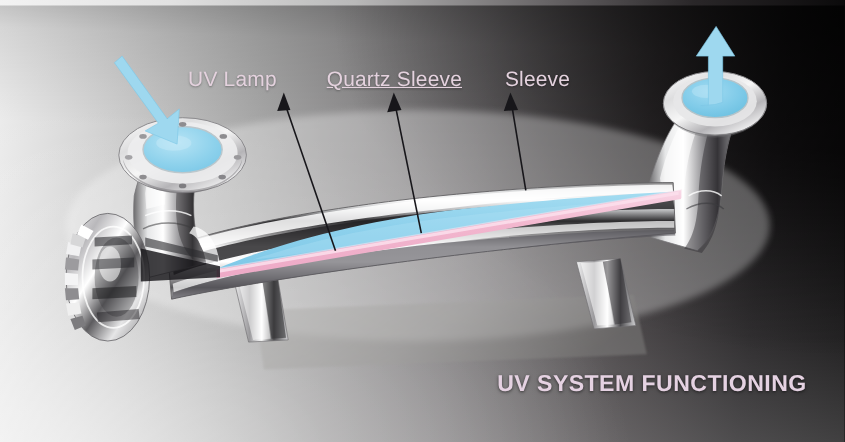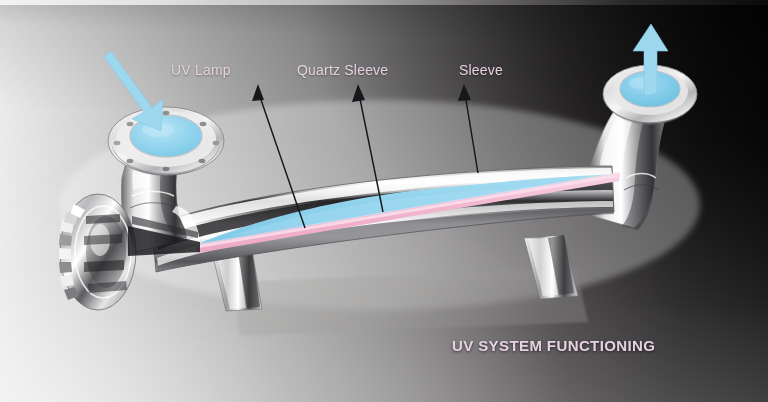--- a/index.html
+++ b/index.html
@@ -29,29 +29,29 @@
   }
   .top-strip{
     position:absolute;left:0;top:0;width:768px;height:5px;
     background:linear-gradient(95deg,#f3f3f3 0%,#e2e2e2 20%,#b9b9b9 42%,#6a6769 64%,#2a2729 82%,#0b0a0b 100%);
   }
 
   
   .label{
     position:absolute;
     color:#e4d2de;
-    font-size:14px;
+    font-size:19px;
     letter-spacing:.2px;
     white-space:nowrap;
     text-shadow:0 1px 2px rgba(0,0,0,.35);
   }
   .title{
     position:absolute;
     color:#e5d2e2;
-    font-size:15px;
+    font-size:21px;
     font-weight:bold;
     letter-spacing:.4px;
     white-space:nowrap;
     text-shadow:0 1px 3px rgba(0,0,0,.6);
   }
 
   
   svg.layer{position:absolute;left:0;top:0;width:768px;height:402px;overflow:visible;}
   .leader{stroke:#17161a;stroke-width:1.45;fill:none;}
   .leadhead{fill:#17161a;}
@@ -316,18 +316,18 @@
       <line class="leader" x1="383" y1="212" x2="359" y2="94"></line>
       <polygon class="leadhead" points="358,84 365,100 352,102"></polygon>
     </g>
     <g>
       <line class="leader" x1="478" y1="173" x2="465" y2="94"></line>
       <polygon class="leadhead" points="464,84 471,100 458,101"></polygon>
     </g>
   </svg>
 
   <div class="label" style="left:171px;top:62px;">UV Lamp</div>
-  <div class="label" style="left:297px;top:62px;">Quartz Sleeve</div>
+  <div class="label" style="left:297px;top:62px;text-decoration:underline;">Quartz Sleeve</div>
   <div class="label" style="left:459px;top:62px;">Sleeve</div>
 
   <div class="title" style="left:452px;top:337px;">UV SYSTEM FUNCTIONING</div>
 
 </div>
 
 </body></html>

